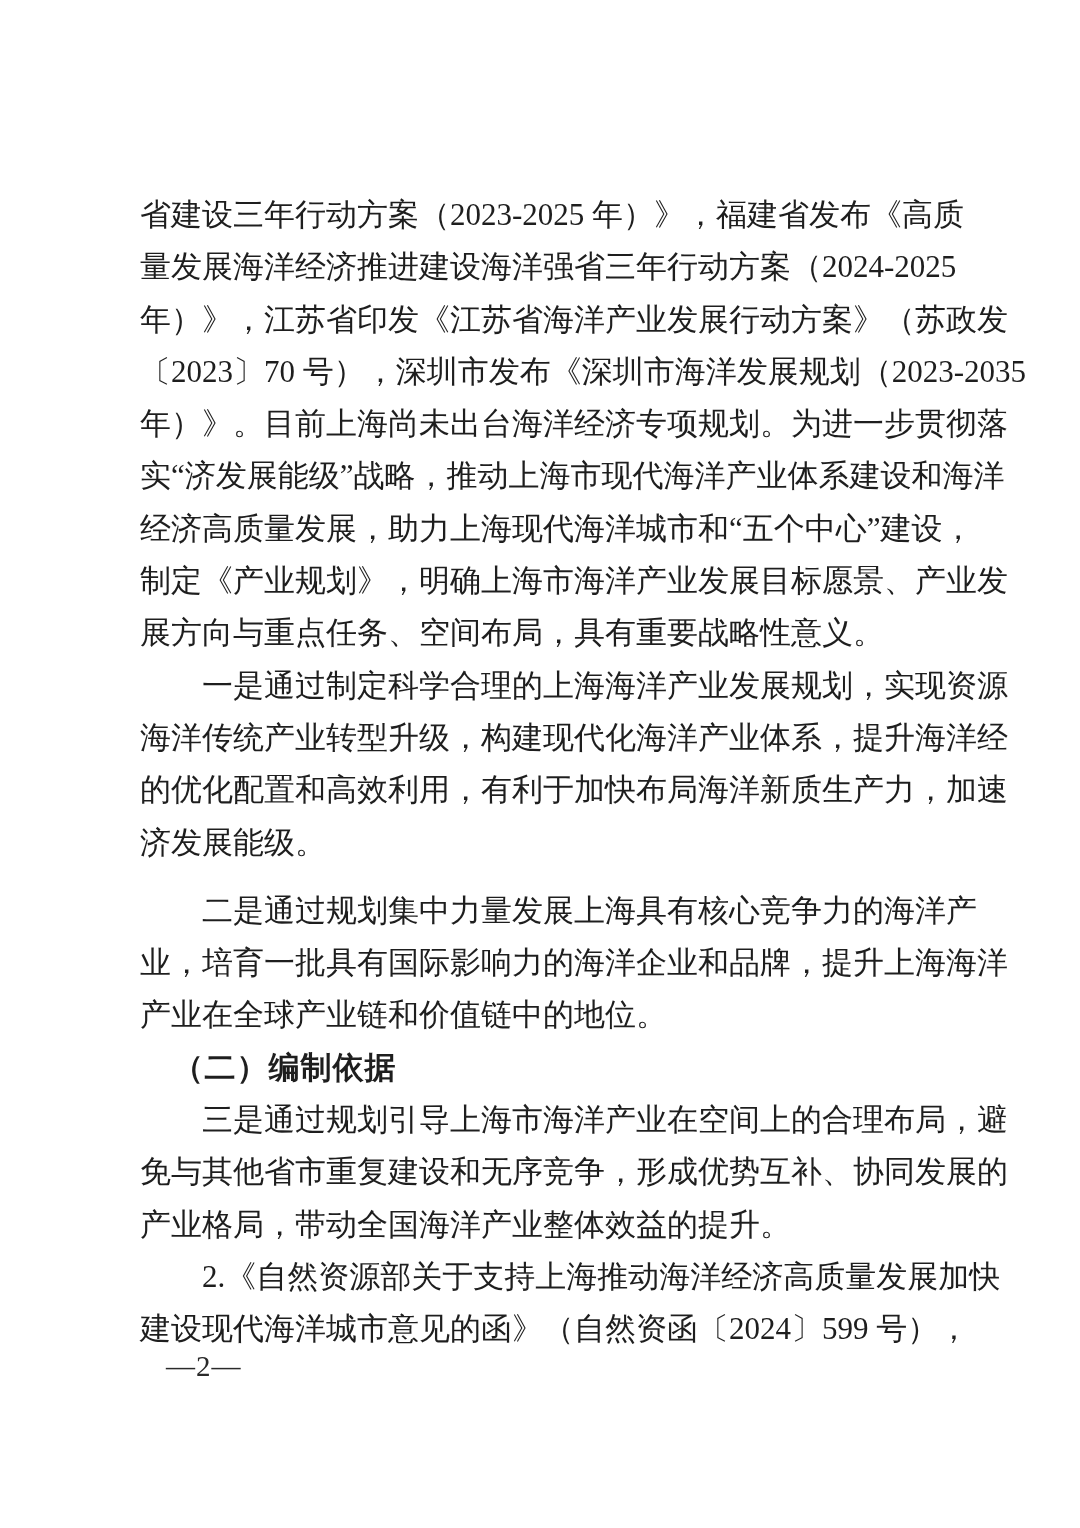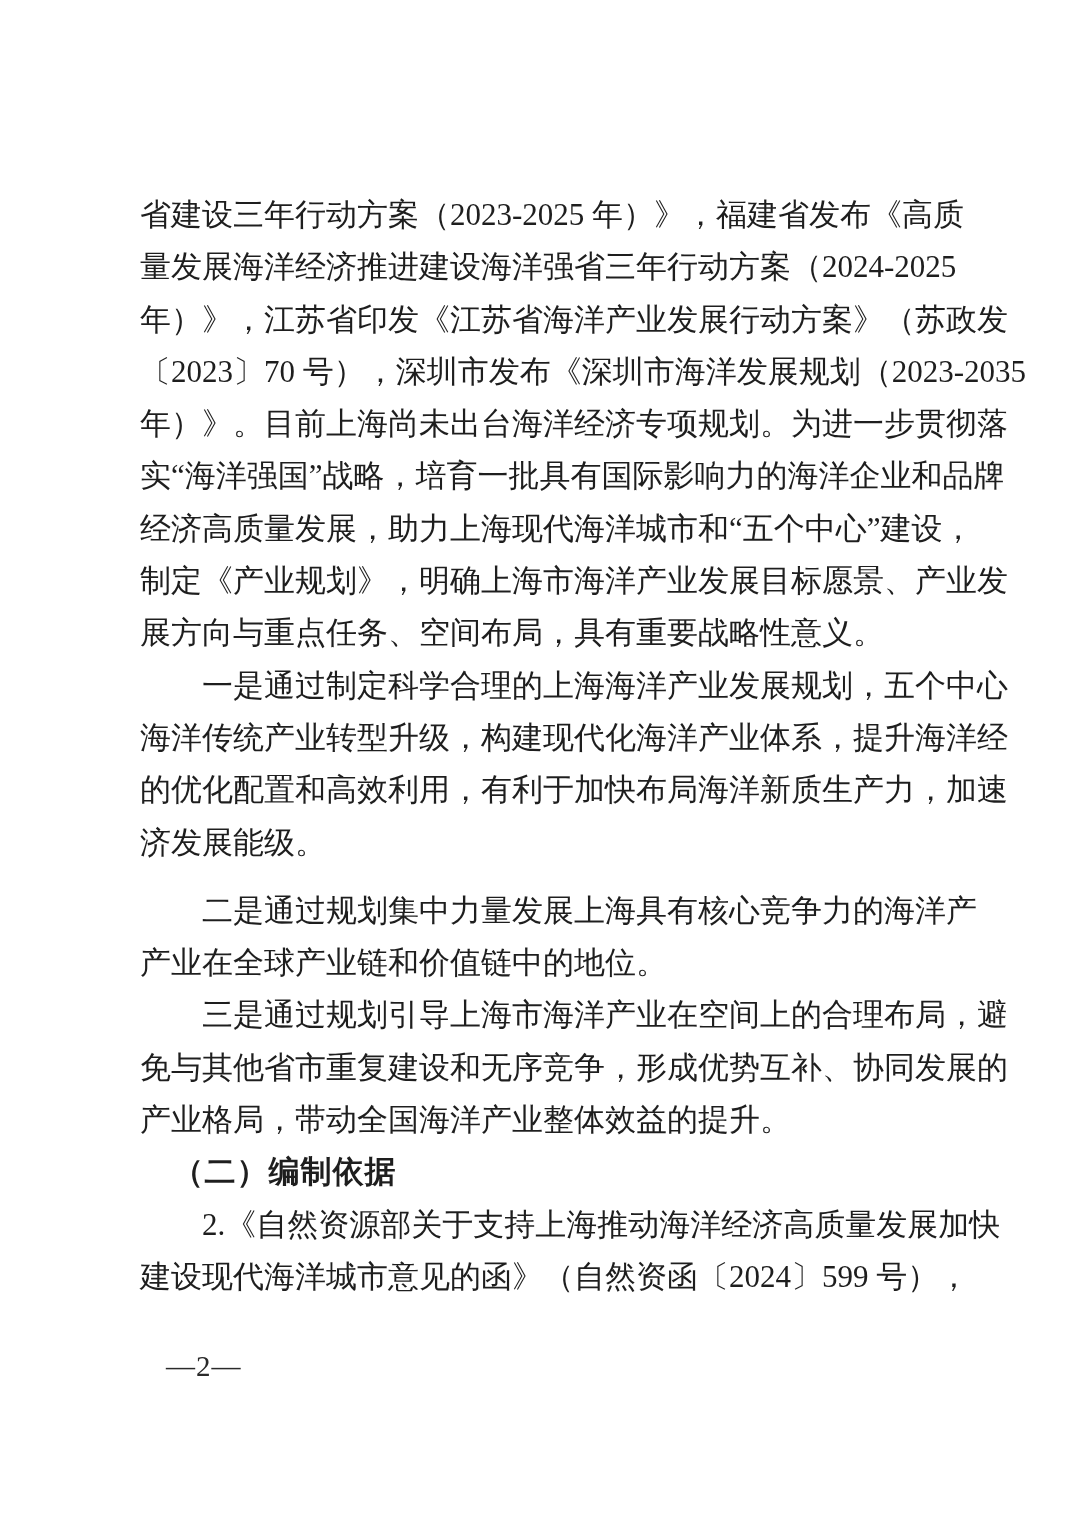--- a/index.html
+++ b/index.html
@@ -57,42 +57,43 @@
 <body>
 
 <div class="page">
   <div class="content" id="doc-body">
       <div class="paragraph">
         <div class="line">省建设三年行动方案（2023-2025 年）》，福建省发布《高质</div>
         <div class="line">量发展海洋经济推进建设海洋强省三年行动方案（2024-2025</div>
         <div class="line">年）》，江苏省印发《江苏省海洋产业发展行动方案》（苏政发</div>
         <div class="line">〔2023〕70 号），深圳市发布《深圳市海洋发展规划（2023-2035</div>
         <div class="line">年）》。目前上海尚未出台海洋经济专项规划。为进一步贯彻落</div>
-        <div class="line">实“海洋强国”战略，培育一批具有国际影响力的海洋企业和品牌</div>
+        <div class="line">实“济发展能级”战略，推动上海市现代海洋产业体系建设和海洋</div>
         <div class="line">经济高质量发展，助力上海现代海洋城市和“五个中心”建设，</div>
         <div class="line">制定《产业规划》，明确上海市海洋产业发展目标愿景、产业发</div>
         <div class="line no-justify">展方向与重点任务、空间布局，具有重要战略性意义。</div>
       </div>
       <div class="paragraph">
-        <div class="line" style="text-indent: 2em;">一是通过制定科学合理的上海海洋产业发展规划，五个中心</div>
+        <div class="line" style="text-indent: 2em;">一是通过制定科学合理的上海海洋产业发展规划，实现资源</div>
         <div class="line">海洋传统产业转型升级，构建现代化海洋产业体系，提升海洋经</div>
         <div class="line">的优化配置和高效利用，有利于加快布局海洋新质生产力，加速</div>
         <div class="line no-justify">济发展能级。</div>
       </div>
       <div class="paragraph">
         <div class="line" style="text-indent: 2em; margin-top: 16px;">二是通过规划集中力量发展上海具有核心竞争力的海洋产</div>
+        <div class="line">业，培育一批具有国际影响力的海洋企业和品牌，提升上海海洋</div>
         <div class="line no-justify">产业在全球产业链和价值链中的地位。</div>
+      </div>
+      <div class="paragraph heading">
+        <div class="line no-justify" style="text-indent: 1.05em;">（二）编制依据</div>
       </div>
       <div class="paragraph">
         <div class="line" style="text-indent: 2em;">三是通过规划引导上海市海洋产业在空间上的合理布局，避</div>
         <div class="line">免与其他省市重复建设和无序竞争，形成优势互补、协同发展的</div>
         <div class="line no-justify">产业格局，带动全国海洋产业整体效益的提升。</div>
-      </div>
-      <div class="paragraph heading">
-        <div class="line no-justify" style="text-indent: 1.05em;">（二）编制依据</div>
       </div>
       <div class="paragraph">
         <div class="line" style="text-indent: 2em;">2.《自然资源部关于支持上海推动海洋经济高质量发展加快</div>
         <div class="line no-justify">建设现代海洋城市意见的函》（自然资函〔2024〕599 号），</div>
       </div>
     </div>
   <div class="page-number">—2—</div>
 </div>
 
 </body></html>

